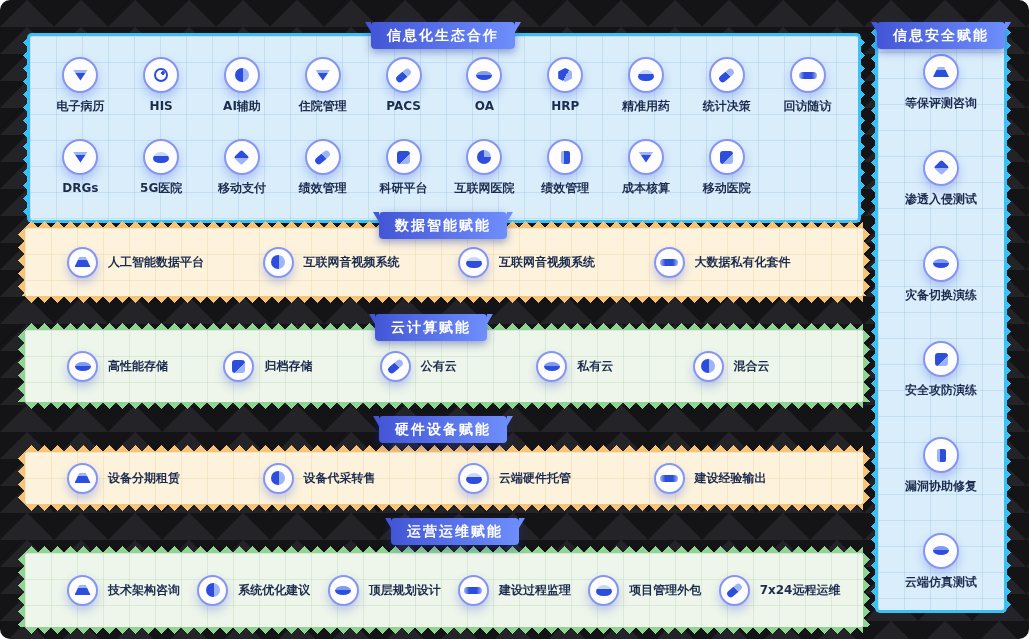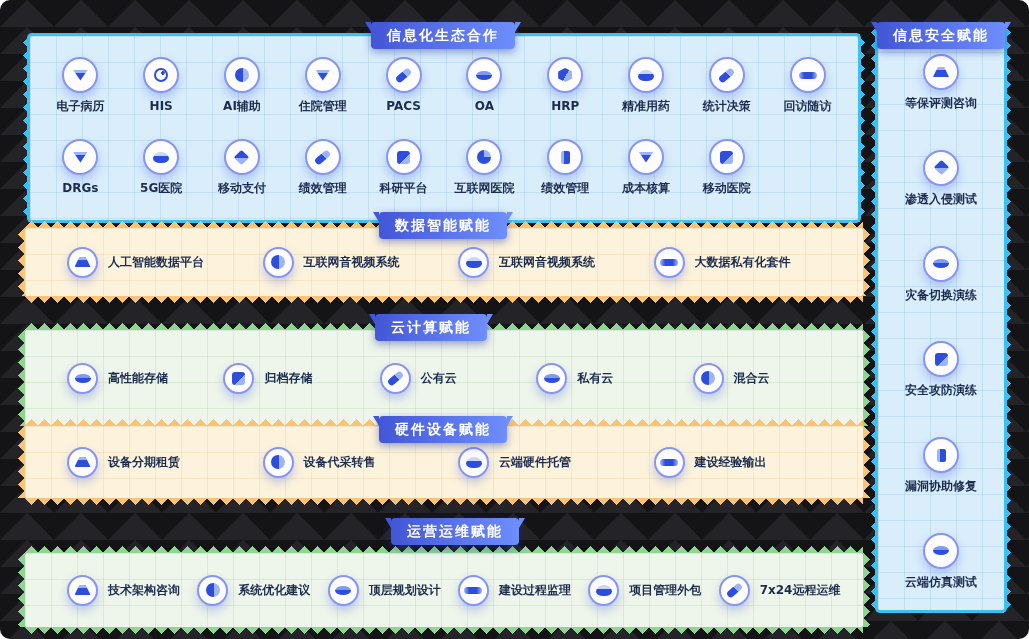--- a/index.html
+++ b/index.html
@@ -341,21 +341,21 @@
       </div>
   <span class="edge tooth-t"></span>
       <span class="edge tooth-b"></span>
       <span class="edge tooth-l"></span>
       <span class="edge tooth-r"></span>
     </section>
   <div class="banner" style="left:443px;top:212px">
     <span>数据智能赋能</span>
   </div>
 
-  <section class="band green serrated-band" style="top:330px;height:96px">
+  <section class="band green serrated-band" style="top:330px;height:72px">
     <div class="band-items">
         <div class="svc-item horiz">
           <span class="icon-circle">
             <span class="glyph g-disc"></span>
           </span>
           <span class="svc-label">高性能存储</span>
         </div>
         <div class="svc-item horiz">
           <span class="icon-circle">
             <span class="glyph g-square"></span>
@@ -383,21 +383,21 @@
       </div>
   <span class="edge tooth-t"></span>
       <span class="edge tooth-b"></span>
       <span class="edge tooth-l"></span>
       <span class="edge tooth-r"></span>
     </section>
   <div class="banner" style="left:431px;top:314px">
     <span>云计算赋能</span>
   </div>
 
-  <section class="band cream serrated-band" style="top:426px;height:72px">
+  <section class="band cream serrated-band" style="top:452px;height:52px">
     <div class="band-items">
         <div class="svc-item horiz">
           <span class="icon-circle">
             <span class="glyph g-trapezoid"></span>
           </span>
           <span class="svc-label">设备分期租赁</span>
         </div>
         <div class="svc-item horiz">
           <span class="icon-circle">
             <span class="glyph g-sphere"></span>

